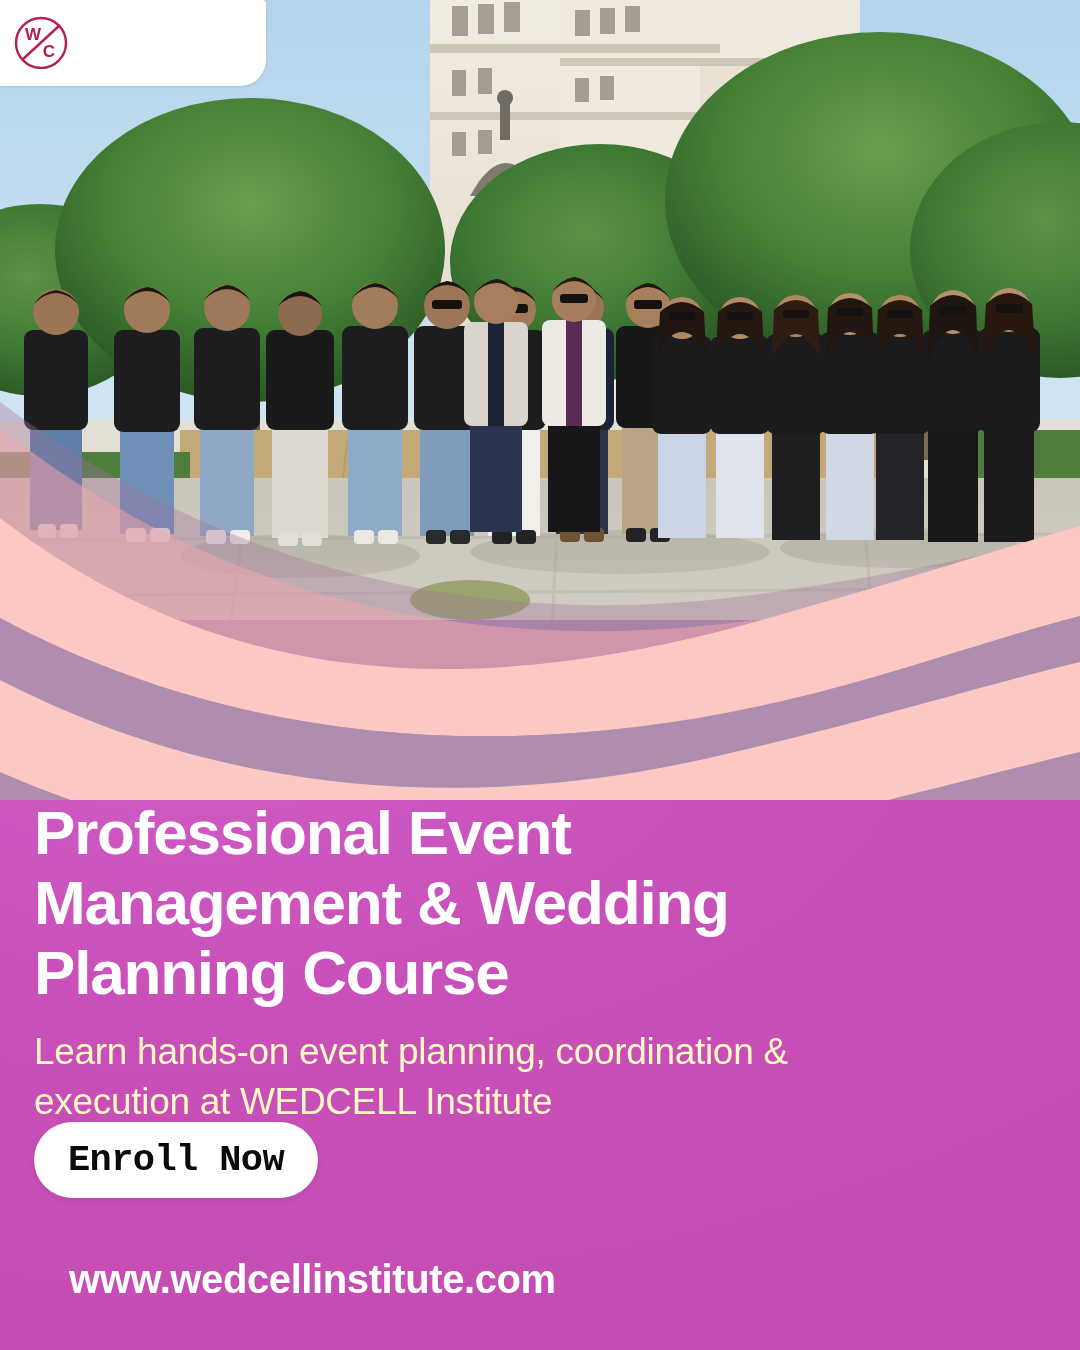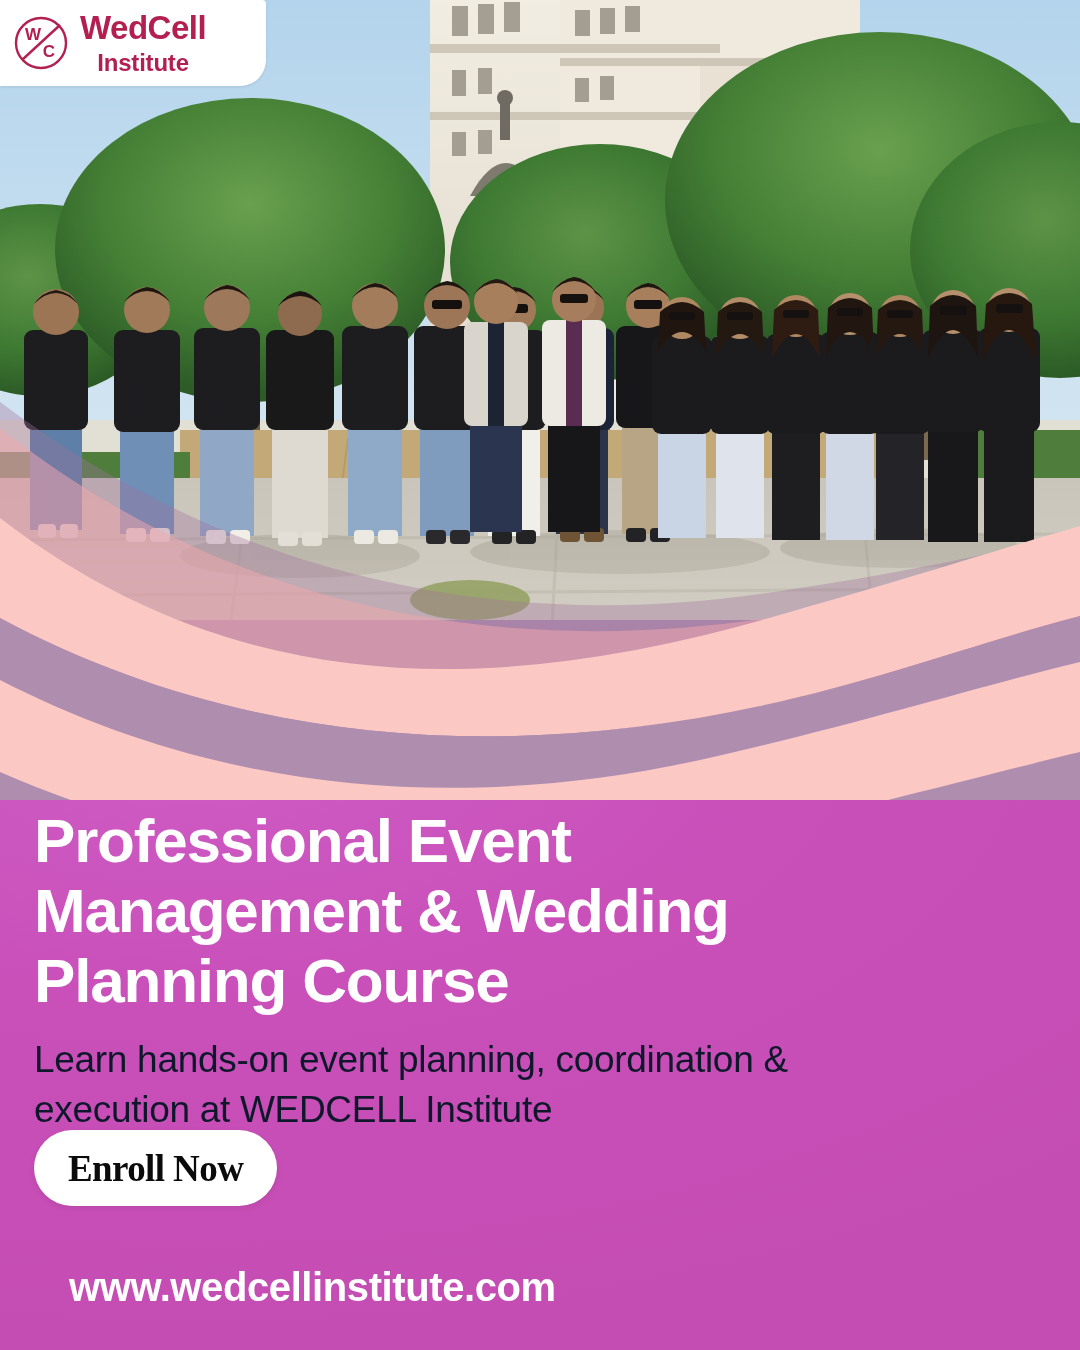--- a/index.html
+++ b/index.html
@@ -99,21 +99,21 @@
     width: 1080px;
     height: 160px;
     z-index: 16;
     pointer-events: none;
   }
   .panel-top-curve svg { display: block; width: 1080px; height: 160px; }
 
   
   .content {
     position: absolute;
-    left: 0; top: 16px;
+    left: 0; top: 8px;
     width: 1080px;
     height: 970px;
     z-index: 60;
   }
 
   .headline {
     position: absolute;
     left: 34px;
     top: 748px;
     width: 760px;
@@ -122,41 +122,41 @@
     font-weight: 700;
     line-height: 1.13;
     letter-spacing: -1.2px;
   }
 
   .subhead {
     position: absolute;
     left: 34px;
     top: 982px;
     width: 820px;
-    color: #0f172a;
+    color: #fef9c3;
     font-size: 37px;
     font-weight: 400;
     line-height: 1.34;
     letter-spacing: -0.3px;
   }
 
   .cta {
     position: absolute;
     left: 34px;
     top: 1114px;
     display: inline-flex;
     align-items: center;
     justify-content: center;
     height: 76px;
     padding: 0 34px;
     background: #ffffff;
     border: none;
     border-radius: 999px;
     color: #0b0b0b;
-    font-family: Liberation Serif, serif;
+    font-family: Liberation Mono, monospace;
     font-size: 37px;
     font-weight: 700;
     letter-spacing: -0.6px;
     cursor: pointer;
     box-shadow: 0 2px 6px rgba(0,0,0,.08);
   }
 
   .website {
     position: absolute;
     left: 34px;
@@ -512,26 +512,20 @@
     </svg>
   </div>
 
   <div class="logo-badge">
     <svg class="logo-mark" viewBox="0 0 62 62" aria-hidden="true">
       <circle cx="31" cy="31" r="25" fill="none" stroke="#B32050" stroke-width="2.4"></circle>
       <line x1="12" y1="48" x2="50" y2="13" stroke="#B32050" stroke-width="2.4"></line>
       <text x="23" y="28" font-family="Liberation Sans, sans-serif" font-size="17" font-weight="700" fill="#B32050" text-anchor="middle">W</text>
       <text x="39" y="45" font-family="Liberation Sans, sans-serif" font-size="17" font-weight="700" fill="#B32050" text-anchor="middle">C</text>
     </svg>
-    <div class="logo-words">
-      <div class="logo-line1">
-        <span class="lw-wed">Wed</span><span class="lw-cell">Cell</span>
-      </div>
-      <div class="logo-line2">Institute</div>
-    </div>
   </div>
 
   <div class="content">
     <h1 class="headline">Professional Event Management &amp; Wedding Planning Course</h1>
     <p class="subhead">Learn hands-on event planning, coordination &amp; execution at WEDCELL Institute</p>
     <button class="cta">Enroll Now</button>
     <div class="website">www.wedcellinstitute.com</div>
   </div>
 
 </div>

